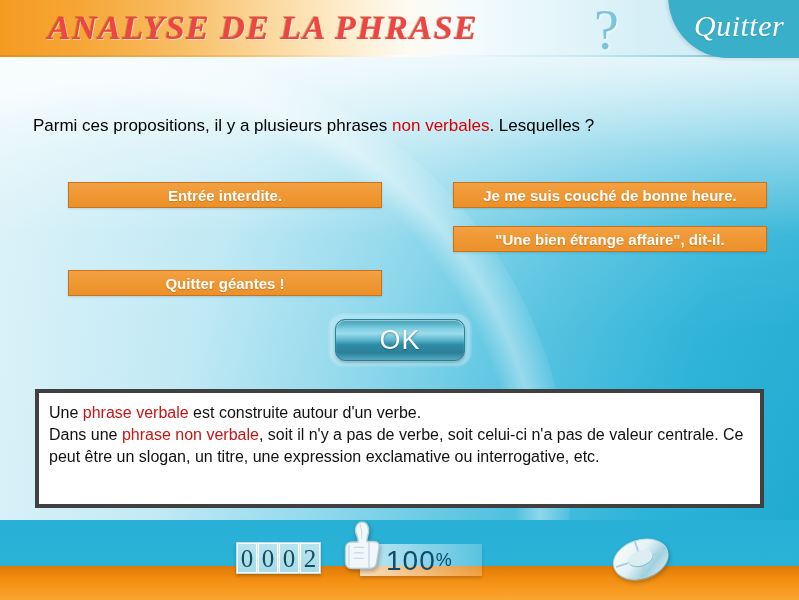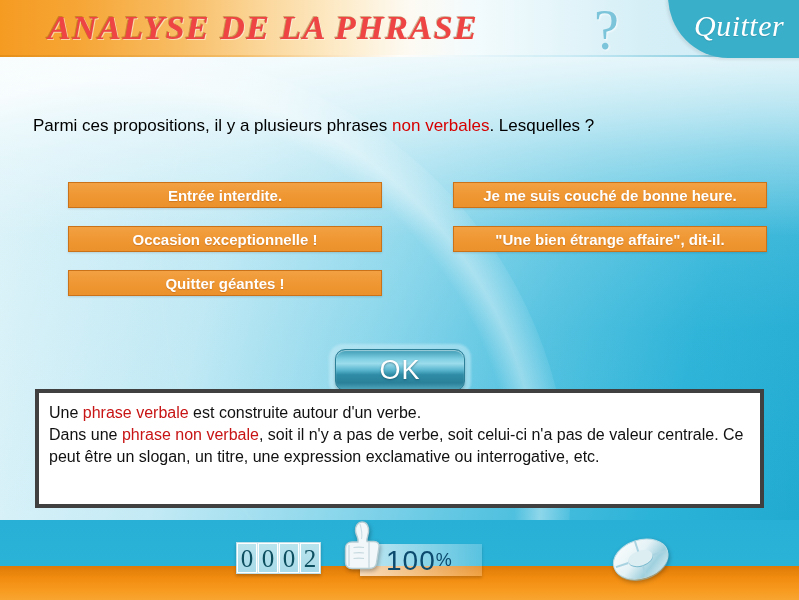--- a/index.html
+++ b/index.html
@@ -167,21 +167,21 @@
   }
   .col-left  { left: 68px;  width: 314px; }
   .col-right { left: 417px; width: 314px; margin-left: 36px; }
   .row0 { top: 182px; }
   .row1 { top: 226px; }
   .row2 { top: 270px; }
 
   
   .ok-wrap {
     position: absolute;
-    left: 329px; top: 344px;
+    left: 329px; top: 314px;
     width: 168px; height: 52px;
     cursor: pointer;
   }
   .ok-glow {
     position: absolute;
     left: 0; top: 0;
     width: 142px; height: 52px;
     border-radius: 14px;
     background: rgba(210,240,248,0.45);
     filter: blur(1px);
@@ -309,21 +309,20 @@
   <div class="help-mark">?</div>
 
   <div class="quitter-panel"></div>
   <div class="quitter-label">Quitter</div>
 
   <div class="question">
     <span>Parmi ces propositions, il y a plusieurs phrases </span><span class="hl">non verbales</span><span>. Lesquelles ?</span>
   </div>
 
   <div class="answer col-left row0">Entrée interdite.</div>
-  <div class="answer col-left row1">Occasion exceptionnelle !</div>
   <div class="answer col-left row2">Quitter géantes !</div>
 
   <div class="answer col-right row0">Je me suis couché de bonne heure.</div>
   <div class="answer col-right row1">"Une bien étrange affaire", dit-il.</div>
 
   <div class="ok-wrap">
     <div class="ok-glow"></div>
     <div class="ok-btn">OK</div>
   </div>
 

